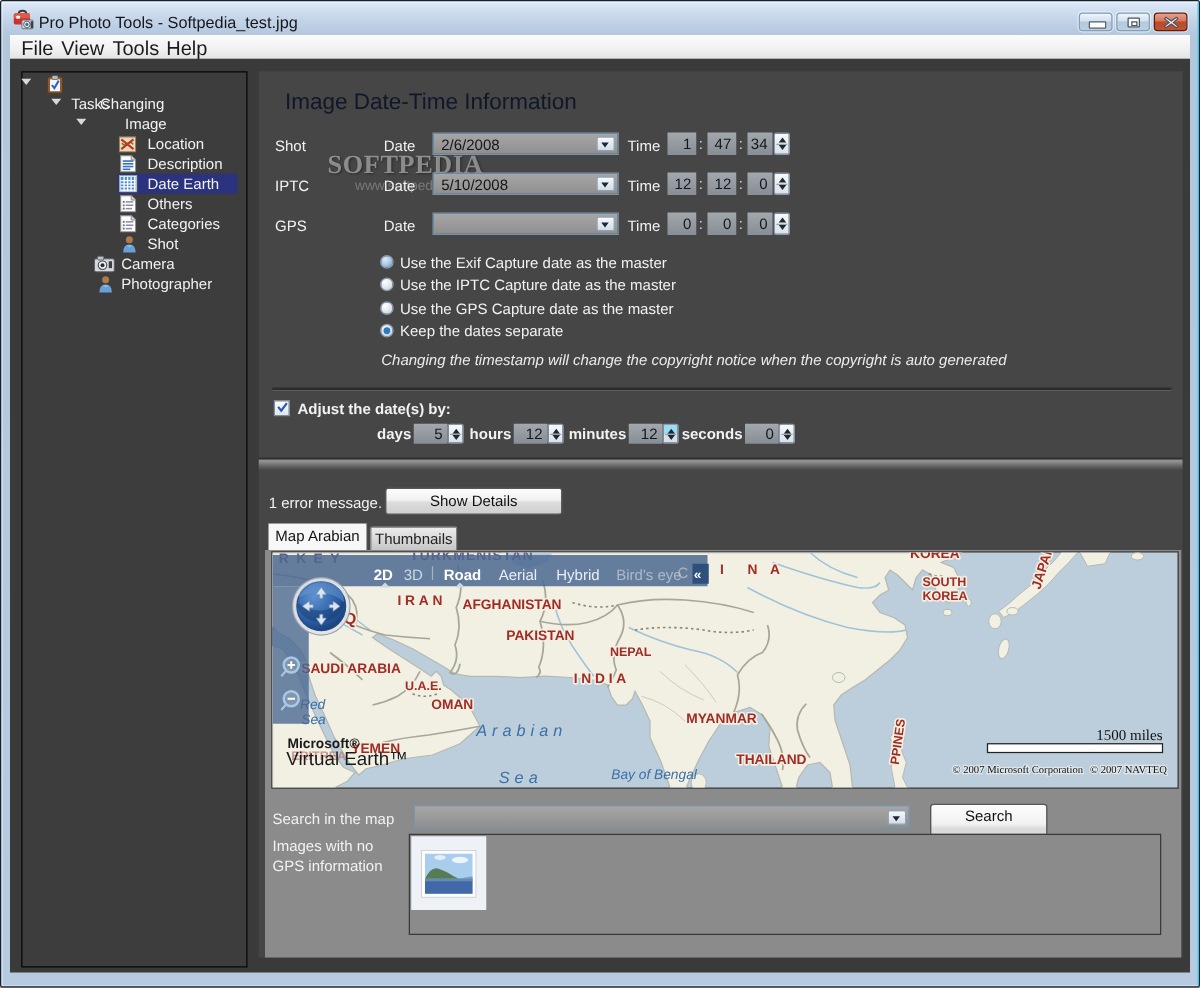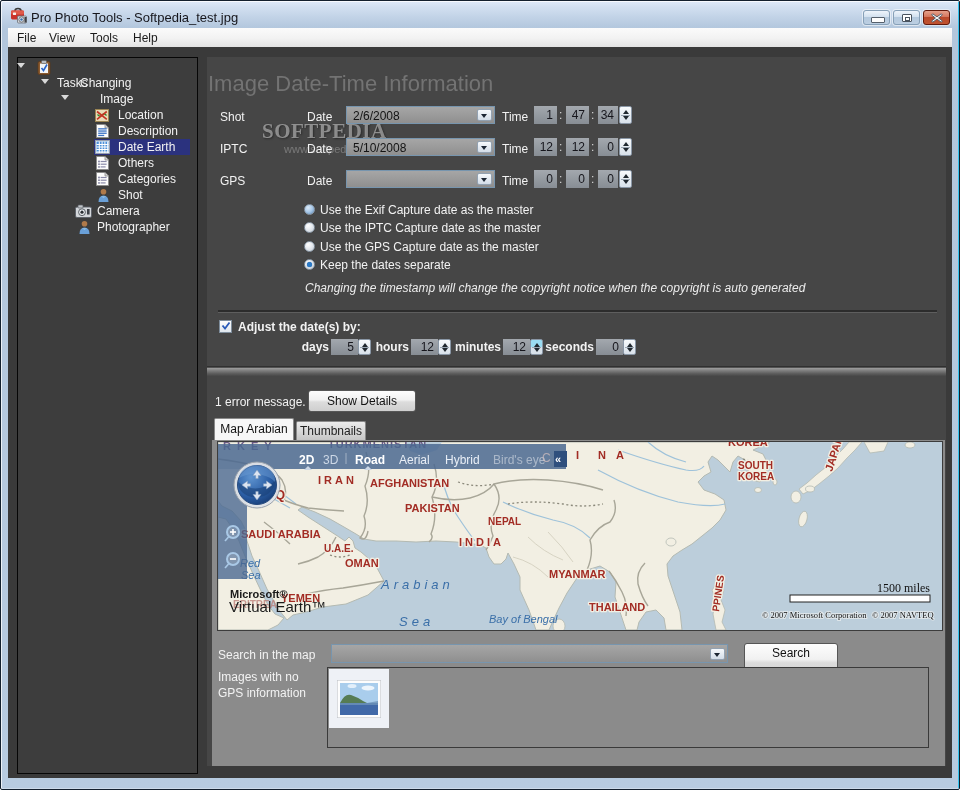--- a/index.html
+++ b/index.html
@@ -12,21 +12,21 @@
   #appicon{left:10px;top:7px;width:17px;height:17px;}
   .winbtn{top:10px;width:27px;height:15px;border-radius:3px;box-sizing:border-box;}
   #btnmin,#btnmax{border:1px solid #87a0b7;
     background:linear-gradient(#eef4fb 0,#d3e1ef 45%,#b4c9de 50%,#bccfe2 100%);
     box-shadow:0 0 0 1px rgba(255,255,255,.55);}
   #btnclose{border:1px solid #641a0b;
     background:linear-gradient(#e5a18c 0,#d5765c 45%,#b94a2c 50%,#c0532f 100%);
     box-shadow:0 0 0 1px rgba(255,255,255,.45);}
   #menubar{left:8px;top:28px;width:944px;height:19px;
     background:linear-gradient(#fbfbfb 0,#f2f2f2 55%,#e3e3e3 100%);}
-  .menuitem{top:31px;font-size:12px;color:#1b1b1b;}
+  .menuitem{top:31px;font-size:16px;color:#1b1b1b;}
   #content{left:8px;top:47px;width:944px;height:731px;background:#3a3a3a;}
   #treepanel{left:17px;top:57px;width:181px;height:717px;background:#3d3d3d;
     border:1px solid #060606;box-sizing:border-box;position:absolute;}
   .trow{position:absolute;height:16px;line-height:16px;font-size:12px;color:#f2f2f2;white-space:nowrap;}
   .arrow{position:absolute;width:0;height:0;border-left:4.5px solid transparent;
     border-right:4.5px solid transparent;border-top:5px solid #d9d9d9;}
   #rightpane{left:207px;top:57px;width:739px;height:709px;background:#464646;}
   #tabcontent{left:212px;top:440px;width:733px;height:326px;background:#8b8b8b;}
   .wlabel{position:absolute;font-size:12px;color:#f2f2f2;white-space:nowrap;}
   .combo{position:absolute;box-sizing:border-box;height:18px;border:1px solid #7795ae;
@@ -174,21 +174,21 @@
   <rect x="12" y="5" width="2.6" height="5.5" fill="#3c4046"></rect>
 </svg>
 <div class="trow" style="left:97px;top:203px;">Camera</div>
 <svg class="abs" style="left:78px;top:220px;" width="14" height="15" viewBox="0 0 14 15">
   <circle cx="6.5" cy="3.8" r="2.8" fill="#b07a4a"></circle>
   <path d="M1.5 14 Q1.5 7.5 6.5 7.5 Q11.5 7.5 11.5 14 Z" fill="#6aa0d8"></path>
   <path d="M4 8.2 L6.5 10 L9 8.2" fill="#8ec0ea"></path>
 </svg>
 <div class="trow" style="left:97px;top:219px;">Photographer</div>
 
-<div class="abs" style="left:208px;top:71px;font-size:22px;color:#737373;">Image Date-Time Information</div>
+<div class="abs" style="left:228px;top:71px;font-size:18px;color:#0f172a;">Image Date-Time Information</div>
 <div class="abs" style="left:262px;top:119px;font-family:'Liberation Serif',serif;font-size:21px;font-weight:bold;letter-spacing:0.5px;color:rgba(195,195,195,0.62);text-shadow:1px 1px 2px rgba(0,0,0,0.4);">SOFTPEDIA</div>
 <div class="abs" style="left:284px;top:143px;font-size:11px;color:rgba(235,235,235,0.30);">www.softpedia.com</div>
 <div class="wlabel" style="left:220px;top:110px;">Shot</div>
 <div class="wlabel" style="left:307px;top:110px;">Date</div>
 <div class="combo" style="left:346px;top:106px;width:149px;">
   <div class="combotext">2/6/2008</div>
     <div class="combobtn">
       <div class="dnarrow"></div>
     </div>
 </div>
@@ -282,21 +282,21 @@
 <div class="blabel" style="left:524px;top:340px;width:70px;">seconds</div>
 <div class="sbox" style="left:596px;top:339px;width:27px;">0</div>
 <div class="spin" style="left:623px;top:339px;height:16px;">
     <div class="up" style="top:2.5px;"></div>
     <div class="mid" style="top:7px;"></div>
     <div class="dn" style="bottom:2.5px;"></div>
   </div>
 
 <div class="abs" style="left:207px;top:366px;width:739px;height:10px;background:linear-gradient(#303030 0,#303030 10%,#989898 25%,#808080 45%,#5e5e5e 75%,#484848 100%);"></div>
 <div class="wlabel" style="left:215px;top:395px;">1 error message.</div>
-<div class="btn" style="left:308px;top:390px;width:108px;height:22px;line-height:21px;">Show Details</div>
+<div class="btn" style="left:308px;top:390px;width:142px;height:22px;line-height:21px;">Show Details</div>
 
 <div class="abs" style="left:214px;top:418px;width:80px;height:22px;background:#f7f7f7;border:1px solid #8a8a8a;border-bottom:none;border-radius:2px 2px 0 0;box-sizing:border-box;font-size:12px;color:#111;text-align:center;line-height:21px;">Map Arabian</div>
 <div class="abs" style="left:296px;top:421px;width:70px;height:19px;background:linear-gradient(#ececec,#c6c6c6);border:1px solid #8a8a8a;border-bottom:none;border-radius:2px 2px 0 0;box-sizing:border-box;font-size:12px;color:#222;text-align:center;line-height:18px;">Thumbnails</div>
 
 <svg class="abs" style="left:217px;top:441px;border:1px solid #3c3c3c;" width="724" height="188" viewBox="0 0 724 188">
 <defs>
   <radialGradient id="compg" cx="0.35" cy="0.3" r="0.9">
     <stop offset="0" stop-color="#5e93cf"></stop>
         <stop offset="0.55" stop-color="#2a5da4"></stop>
         <stop offset="1" stop-color="#0f2f62"></stop>

